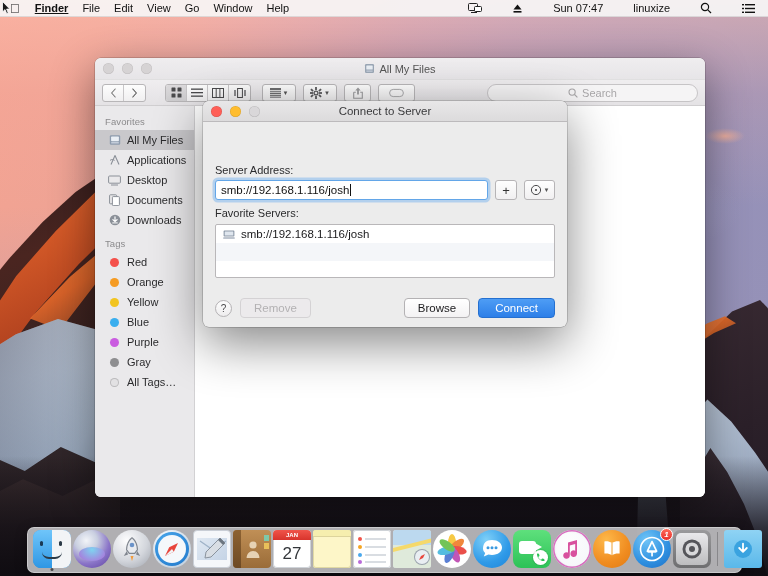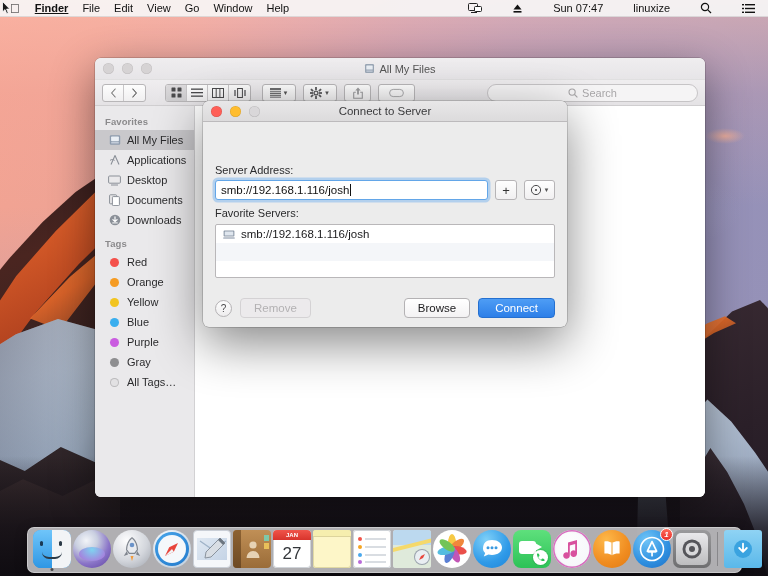--- a/index.html
+++ b/index.html
@@ -209,21 +209,21 @@
     font-size: 11px; color: #a9a7a9;
   }
   .f-body { display: flex; height: calc(100% - 48px); }
   .f-sidebar {
     width: 100px; height: 100%;
     background: rgba(233,232,234,0.97);
     border-right: 1px solid rgba(0,0,0,0.10);
     padding-top: 6px; font-size: 11px; overflow: hidden;
   }
   .sb-head {
-    font-size: 9.5px; color: #8b8a8c; font-weight: bold;
+    font-size: 9.5px; color: #8b8a8c; font-weight: normal;
     padding: 4px 12px 3px 10px; letter-spacing: .1px;
   }
   .sb-item {
     height: 20px; display: flex; align-items: center; gap: 6px;
     padding-left: 13px; color: #2b2b2d; cursor: default;
   }
   .sb-item.sel { background: #c9c8cb; }
   .sb-ico { width: 13px; display: flex; align-items: center; justify-content: center; flex-shrink: 0; }
   .dot { width: 9px; height: 9px; border-radius: 50%; display: block; }
   .f-content { flex: 1; background: #fff; }

